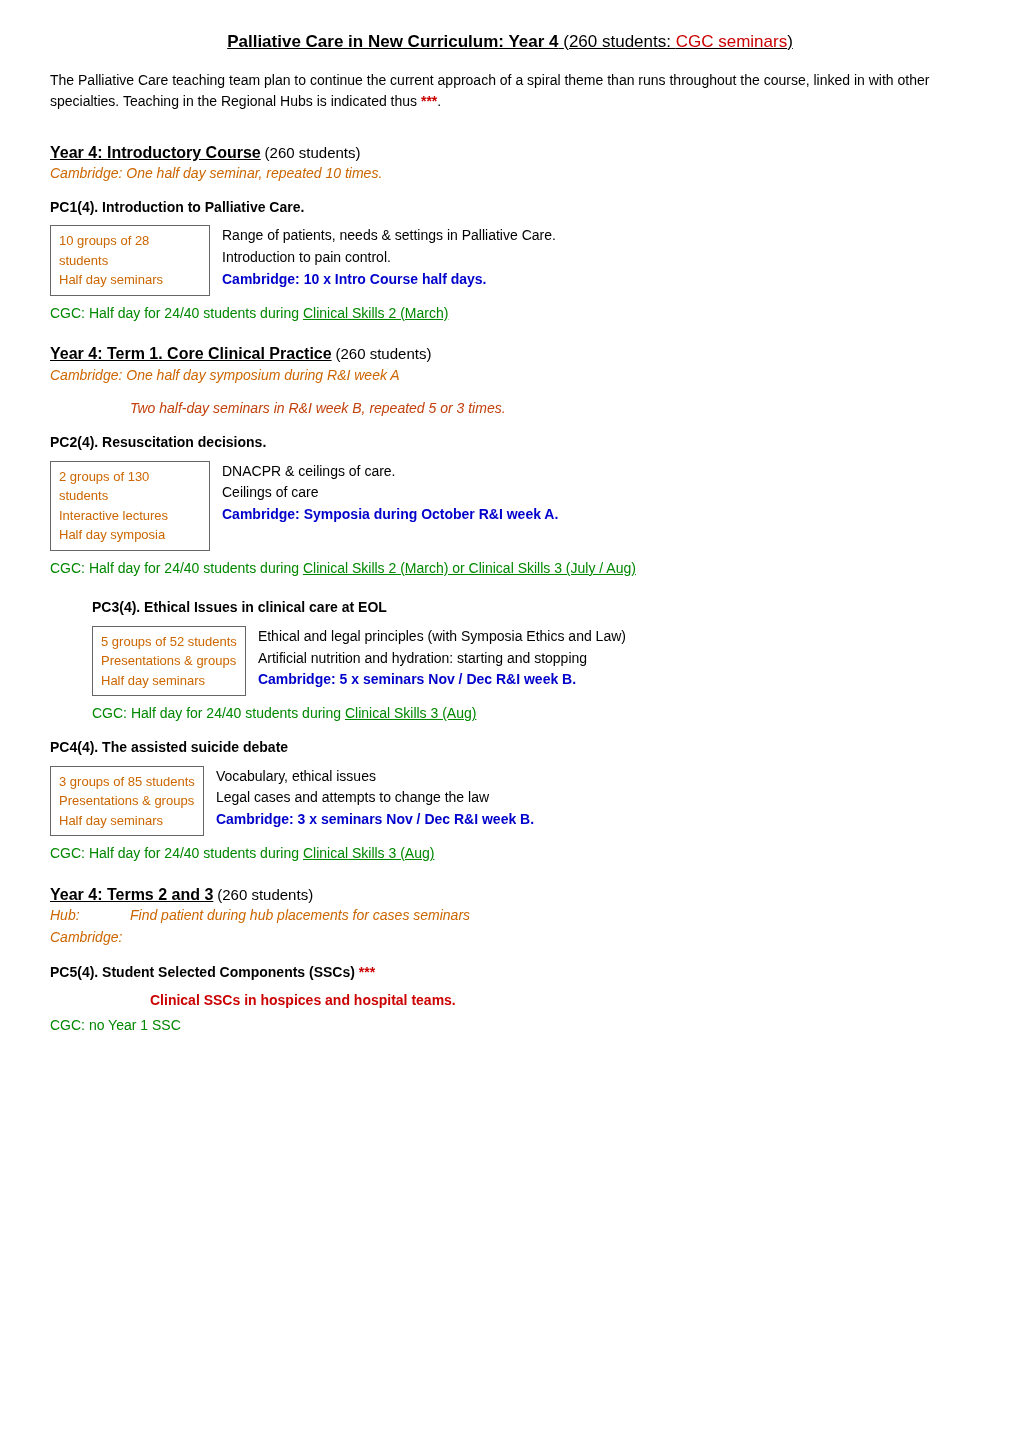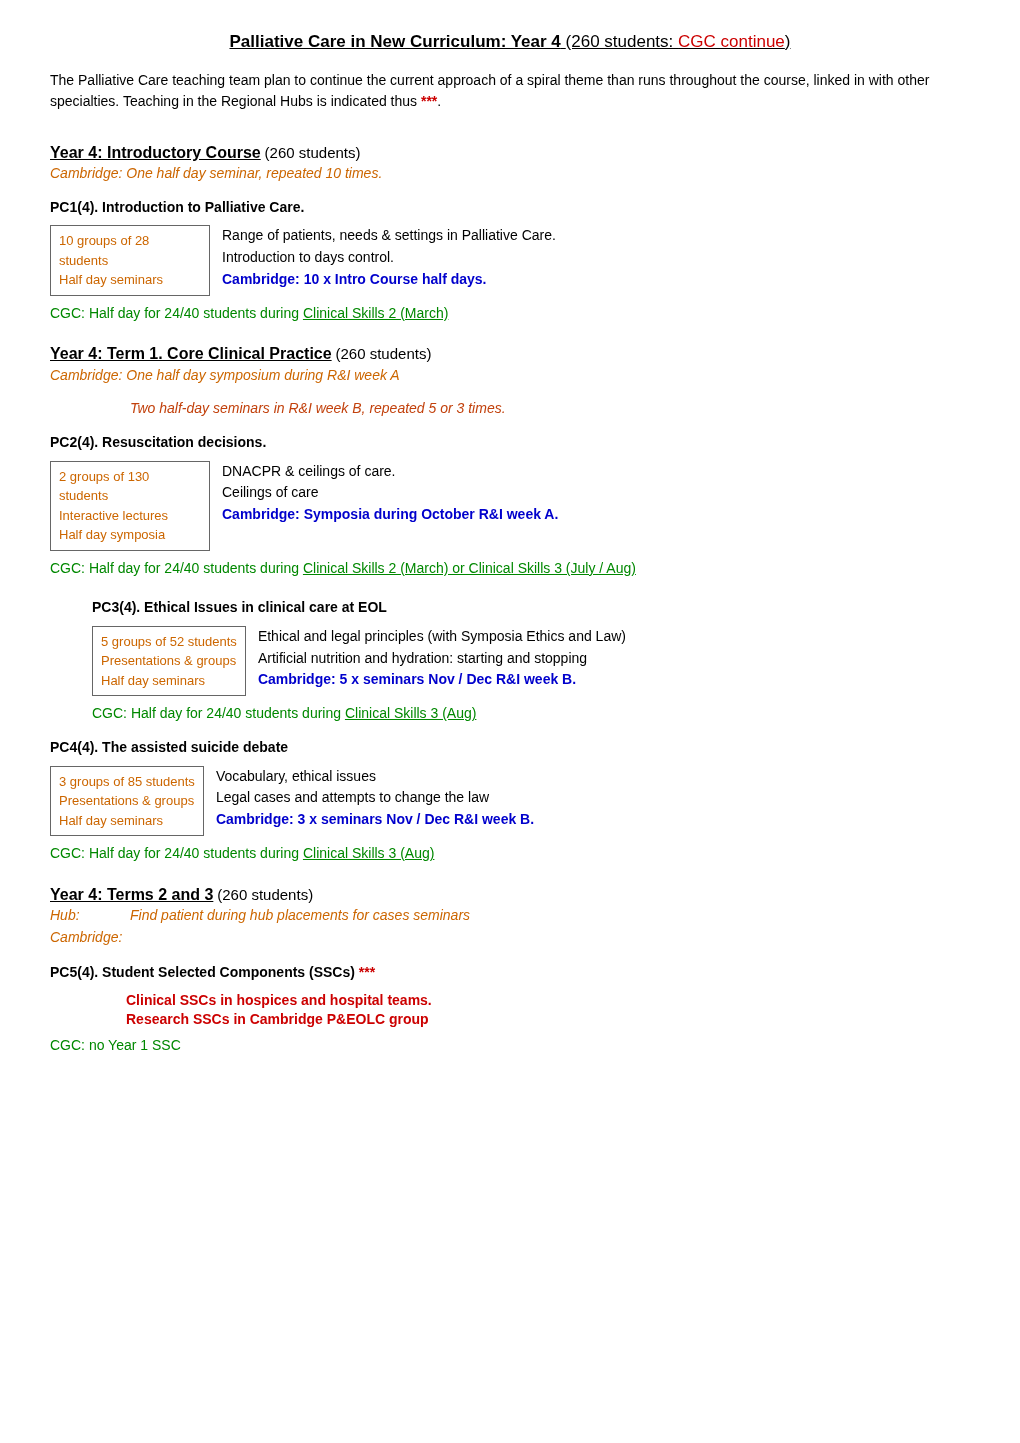--- a/index.html
+++ b/index.html
@@ -103,35 +103,35 @@
     }
     .hub-row {
       display: flex;
     }
     .hub-label {
       min-width: 80px;
       font-style: italic;
       color: #cc6600;
     }
     .ssc-box {
-      margin-left: 76px;
+      margin-left: 100px;
       margin-bottom: 6px;
     }
     .ssc-line {
       color: #cc0000;
       font-weight: bold;
       font-size: 14px;
     }
   </style>
 </head>
 <body>
 
 <div class="page-title">
   <span>Palliative Care in New Curriculum: Year 4</span>
-  <span style="font-weight:normal; text-decoration:none;">(260 students: </span><span class="cgc-separate">CGC continue</span><span style="font-weight:normal; text-decoration:none;">)</span>
+  <span style="font-weight:normal; text-decoration:none;">(260 students: </span><span class="cgc-separate">CGC seminars</span><span style="font-weight:normal; text-decoration:none;">)</span>
 </div>
 
 <p class="intro-para">
   <span>The Palliative Care teaching team plan to continue the current approach of a spiral theme than runs throughout the course, linked in with other specialties. Teaching in the Regional Hubs is indicated thus </span><span class="asterisks">***</span><span>.</span>
 </p>
 
 <div class="section-block year-section">
   <div>
     <span class="section-title">Year 4: Introductory Course</span>
     <span style="font-size:16px; font-weight:normal;"> </span><span style="font-size:15px;">(260 students)</span>
@@ -140,21 +140,21 @@
 
   <div>
     <div class="pc-title">PC1(4). Introduction to Palliative Care.</div>
     <div class="pc-row">
       <div class="info-box">
         <div>10 groups of 28 students</div>
         <div>Half day seminars</div>
       </div>
       <div class="pc-content">
         <div>Range of patients, needs &amp; settings in Palliative Care.</div>
-        <div>Introduction to days control.</div>
+        <div>Introduction to pain control.</div>
         <div class="cambridge-highlight">Cambridge: 10 x Intro Course half days.</div>
       </div>
     </div>
     <div class="cgc-note">
       <span>CGC: Half day for 24/40 students during </span><span class="cgc-link">Clinical Skills 2 (March)</span>
     </div>
   </div>
 </div>
 
 <div class="section-block year-section">
@@ -235,17 +235,16 @@
   <div class="hub-italic hub-row">
     <span class="hub-label">Cambridge:</span>
   </div>
 
   <div style="margin-top:16px;">
     <div class="pc-title">
       <span>PC5(4). Student Selected Components (SSCs) </span><span class="asterisks">***</span>
     </div>
     <div class="ssc-box">
       <div class="ssc-line">Clinical SSCs in hospices and hospital teams.</div>
-      <div class="ssc-line">Research SSCs in Cambridge P&amp;EOLC group</div>
     </div>
     <div class="cgc-note">CGC: no Year 1 SSC</div>
   </div>
 </div>
 
 </body></html>

